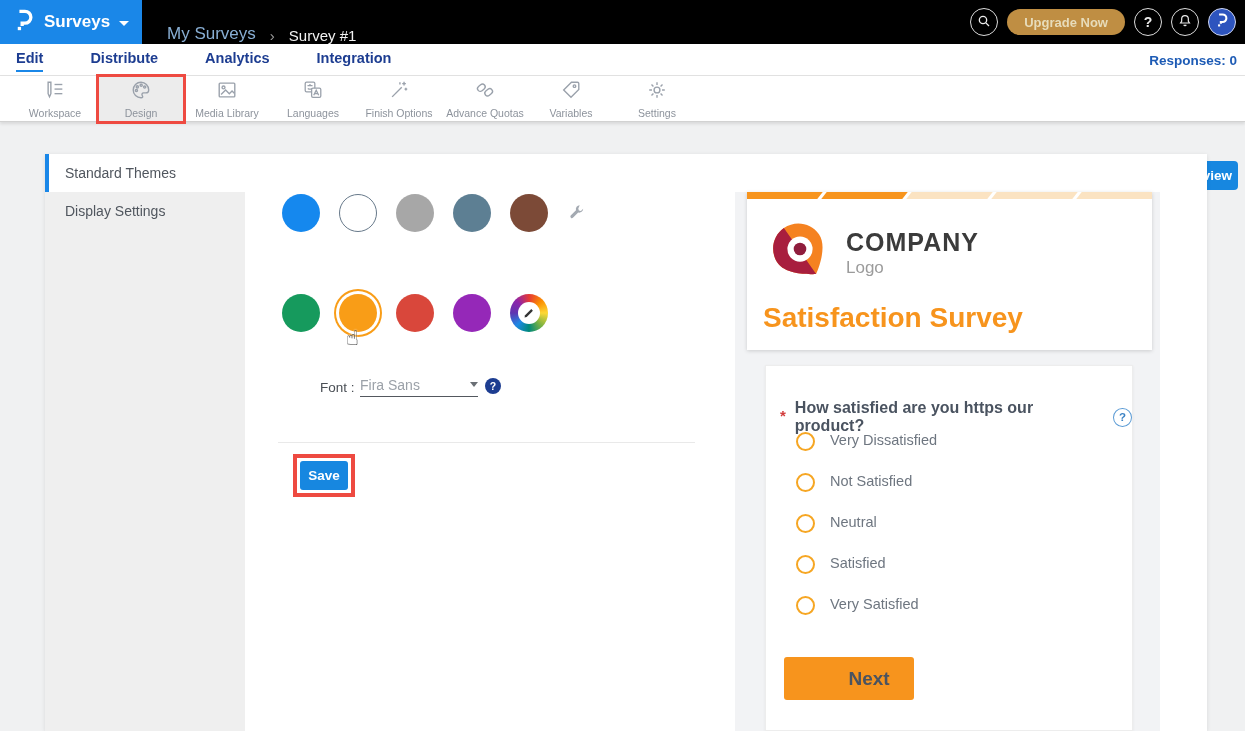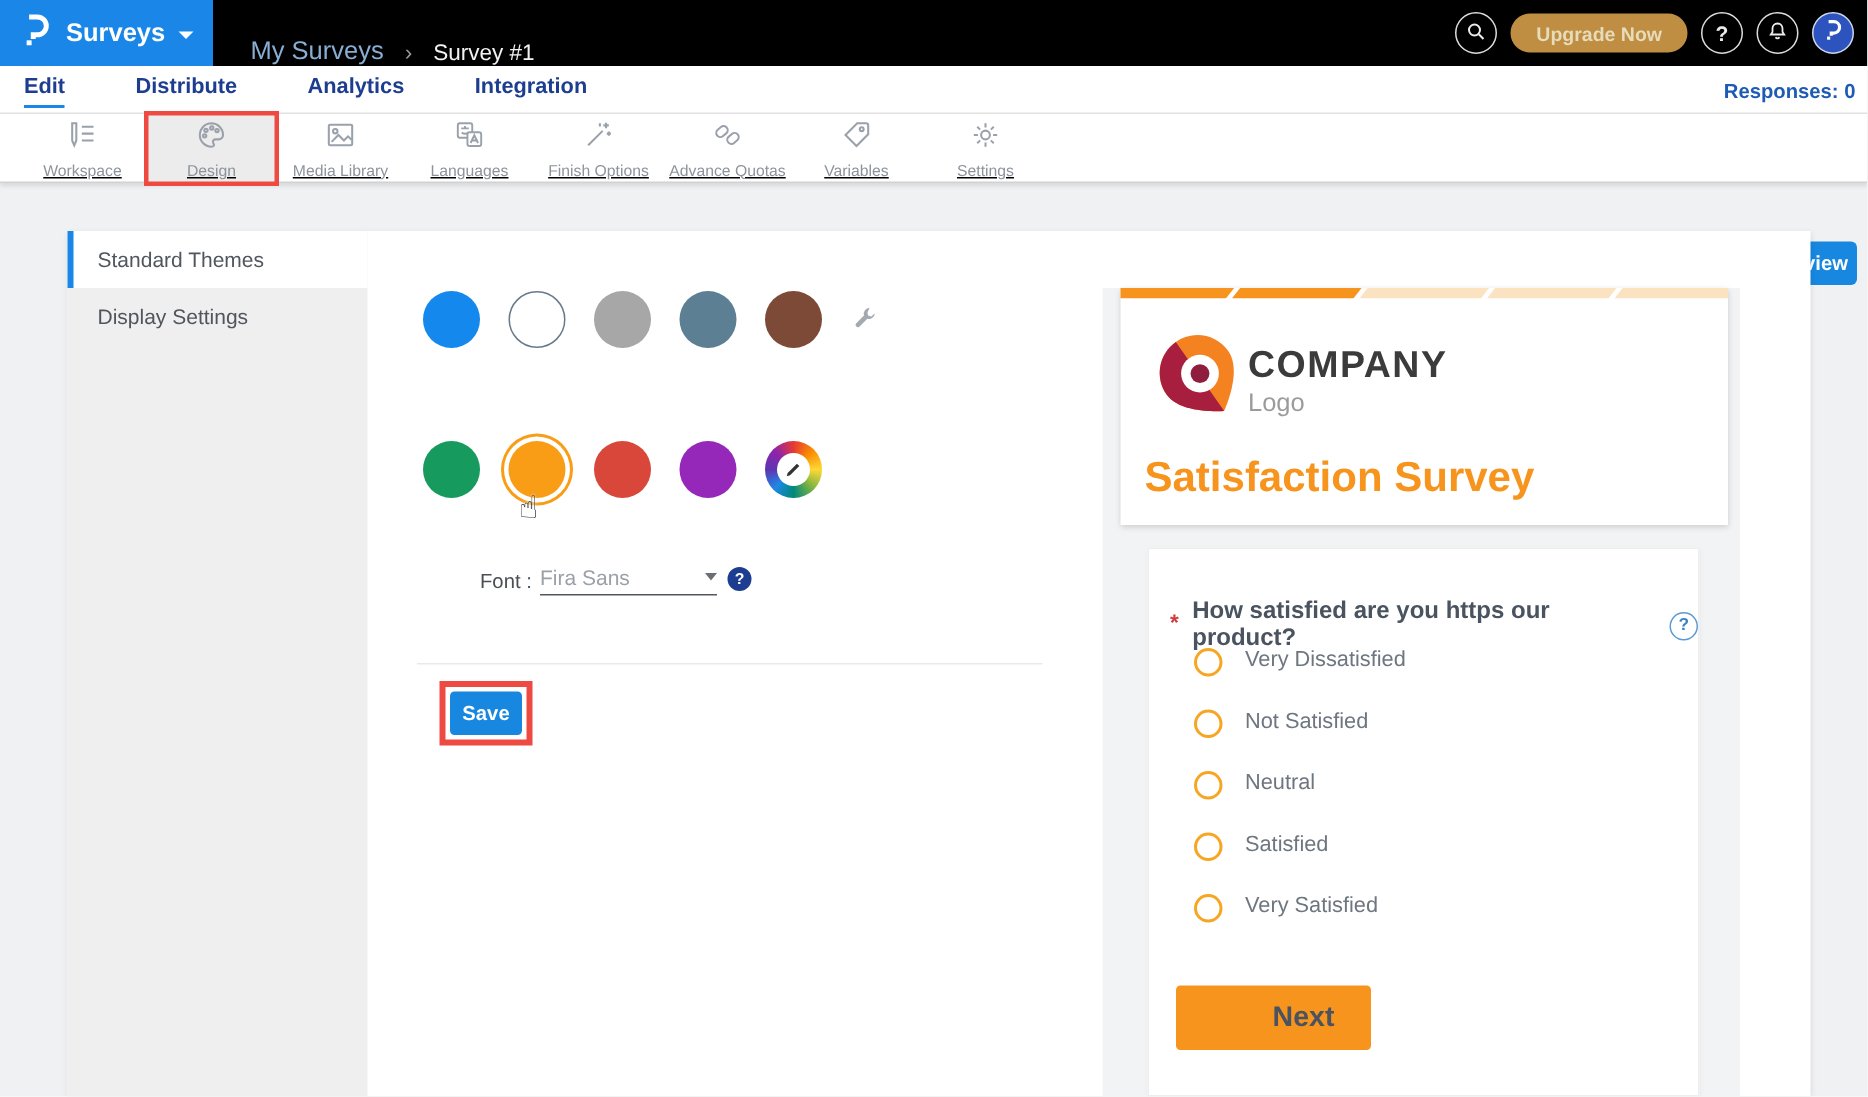--- a/index.html
+++ b/index.html
@@ -30,21 +30,21 @@
   .nav-items { position:absolute; left:16px; top:0; height:32px; display:flex; gap:47px; align-items:flex-start; }
   .nav-item { color:#1d3d91; font-size:14.5px; font-weight:700; cursor:pointer; padding:6px 0 4px 0; }
   .nav-item.active { border-bottom:2px solid #1a87e8; }
   .responses { position:absolute; right:8px; top:0; height:32px; display:flex; align-items:center;
                color:#1d5bb5; font-size:13.5px; font-weight:700; }
 
   
   .toolbar { position:absolute; left:0; top:76px; width:1245px; height:46px; background:#fff;
              border-bottom:1px solid #d2d2d2; box-shadow:0 2px 3px rgba(0,0,0,.10); }
   .tool-items { position:absolute; left:12px; top:0; display:flex; }
-  .tool-item { width:86px; height:46px; display:flex; flex-direction:column; align-items:center; justify-content:center; gap:2px; cursor:pointer;text-decoration:underline; }
+  .tool-item { width:86px; height:46px; display:flex; flex-direction:column; align-items:center; justify-content:center; gap:2px; cursor:pointer; }
   .tool-item .tool-label { font-size:10.5px; color:#8d939c; }
   .tool-item.active { background:#ececec; outline:3px solid #ee4a41; outline-offset:-1px; }
   .url-box { position:absolute; left:877px; top:85px; width:266px; height:29px; border:1px solid #c9c9c9;
              border-radius:3px; background:#fff; display:flex; overflow:hidden; }
   .url-input { flex:1; border:none; outline:none; font-size:13px; color:#333; padding:0 7px; font-family:"Liberation Sans",sans-serif; background:#fff; white-space:nowrap; }
   .url-edit { width:32px; background:#ebebeb; border-left:1px solid #d7d7d7; display:flex; align-items:center; justify-content:center; cursor:pointer; }
   .preview-btn { position:absolute; left:1152px; top:85px; width:86px; height:29px; background:#1787e0; border-radius:4px;
                  color:#fff; font-size:13.5px; font-weight:700; display:flex; align-items:center; justify-content:center; gap:6px; cursor:pointer; }
 
   
@@ -80,21 +80,21 @@
   .save-btn { width:48px; height:29px; background:#1787e0; border:none; border-radius:3px;
               color:#fff; font-size:13.5px; font-weight:700; cursor:pointer; font-family:"Liberation Sans",sans-serif; }
 
   
   .preview-wrap { position:absolute; left:690px; top:38px; width:425px; height:539px; background:#f2f3f5; }
   .pv-header-card { position:absolute; left:12px; top:0; width:405px; height:158px; background:#fff; box-shadow:0 1px 4px rgba(0,0,0,.16); }
   .pv-progress { display:flex; height:7px; overflow:hidden; gap:4px; }
   .pv-seg { flex:1; transform:skewX(-38deg); }
   .pv-seg:first-child { margin-left:-8px; }
   .pv-seg:last-child { margin-right:-8px; }
-  .pv-logo-row { position:absolute; left:22px; top:28px; display:flex; align-items:center; gap:1px; }
+  .pv-logo-row { position:absolute; left:22px; top:28px; display:flex; align-items:center; gap:15px; }
   .logo-text .logo-title { font-size:25px; font-weight:800; color:#3b3b3b; letter-spacing:1px; }
   .logo-text .logo-sub { font-size:17px; color:#9b9b9b; margin-top:1px; }
   .pv-survey-title { position:absolute; left:16px; top:110px; font-size:28px; font-weight:700; color:#f7941d; }
 
   .pv-question-card { position:absolute; left:30px; top:173px; width:368px; height:366px; background:#fff;
                       border:1px solid #ededed; box-shadow:0 1px 3px rgba(0,0,0,.06); }
   .pv-qrow { position:absolute; left:14px; top:33px; display:flex; align-items:center; }
   .req-star { color:#d23b3b; font-size:15px; font-weight:700; margin-right:9px; margin-top:-4px; }
   .q-text { font-size:16px; font-weight:700; color:#4a5360; }
   .q-help { width:19px; height:19px; border:1.5px solid #5b9bd5; border-radius:50%; color:#3b82c4; font-size:11.5px; font-weight:700;

